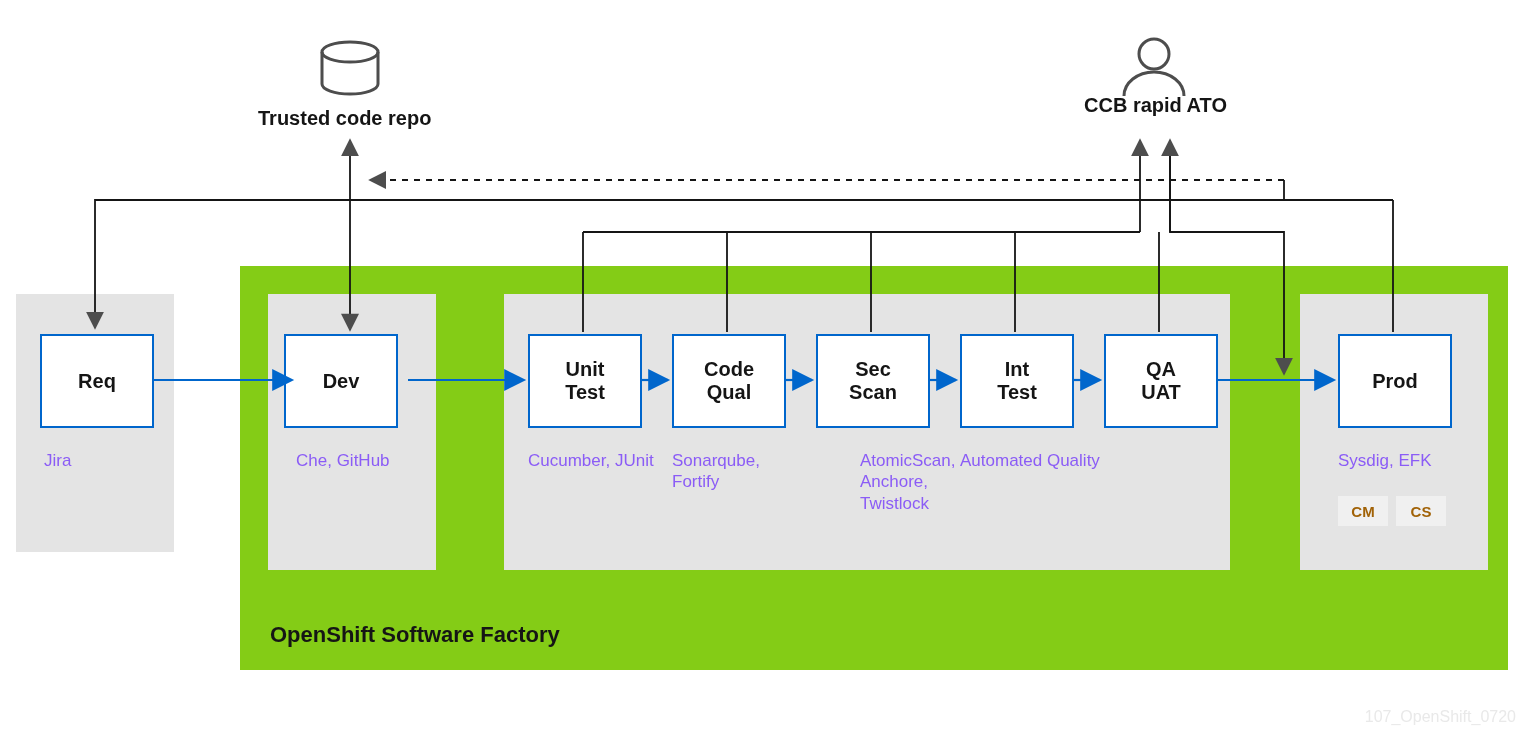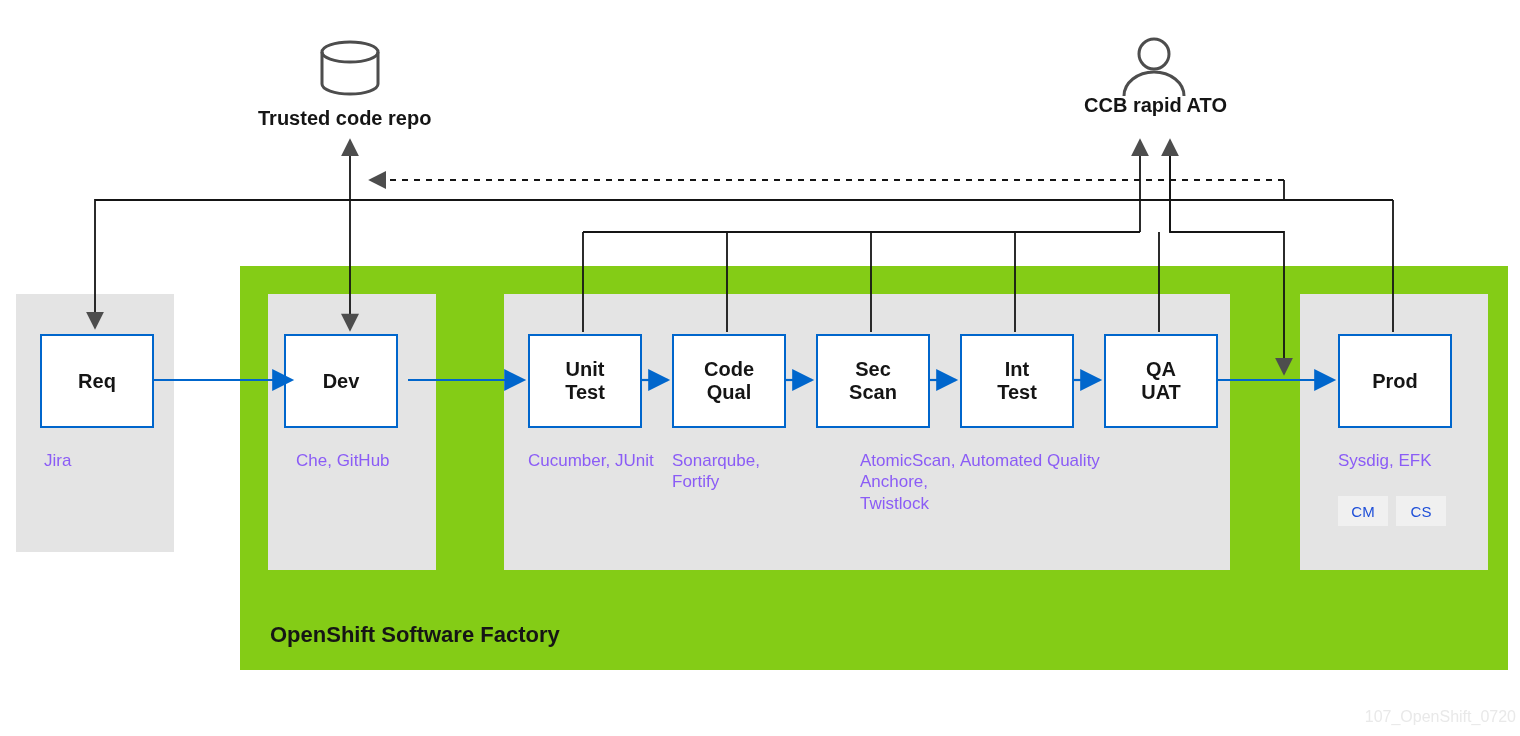--- a/index.html
+++ b/index.html
@@ -8,21 +8,21 @@
   .top-label{position:absolute;font-size:20px;font-weight:600;color:#151515;}
   
   .factory{position:absolute;left:240px;top:266px;width:1268px;height:404px;background:#84cc16;}
   .factory-label{position:absolute;left:30px;bottom:22px;font-size:22px;font-weight:700;color:#151515;}
   
   .col{position:absolute;top:294px;height:276px;background:#e4e4e4;}
   
   .box{position:absolute;top:334px;width:110px;height:90px;background:#fff;border:2px solid #06c;display:flex;flex-direction:column;align-items:center;justify-content:center;font-size:20px;font-weight:600;color:#151515;line-height:1.15;}
   .sublabel{position:absolute;top:450px;font-size:17px;font-weight:500;color:#8b5cf6;line-height:1.25;}
   
-  .tag{position:absolute;width:50px;height:30px;background:#f0f0f0;display:flex;align-items:center;justify-content:center;font-size:15px;font-weight:400;color:#1d4ed8;}
+  .tag{position:absolute;width:50px;height:30px;background:#f0f0f0;display:flex;align-items:center;justify-content:center;font-size:15px;font-weight:700;color:#a16207;}
   
   svg.wires{position:absolute;left:0;top:0;width:1520px;height:736px;pointer-events:none;}
   
   .watermark{position:absolute;right:4px;bottom:10px;font-size:16px;color:#e9e9e9;}
 </style>
 </head>
 <body>
 
 <div class="canvas">
 

